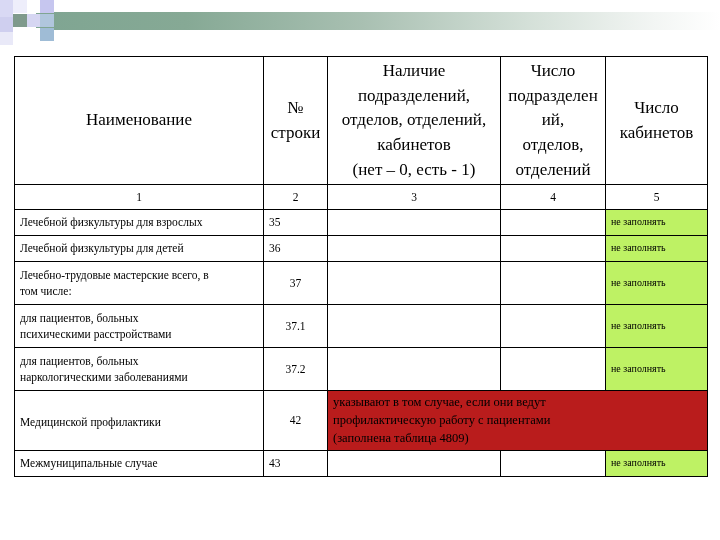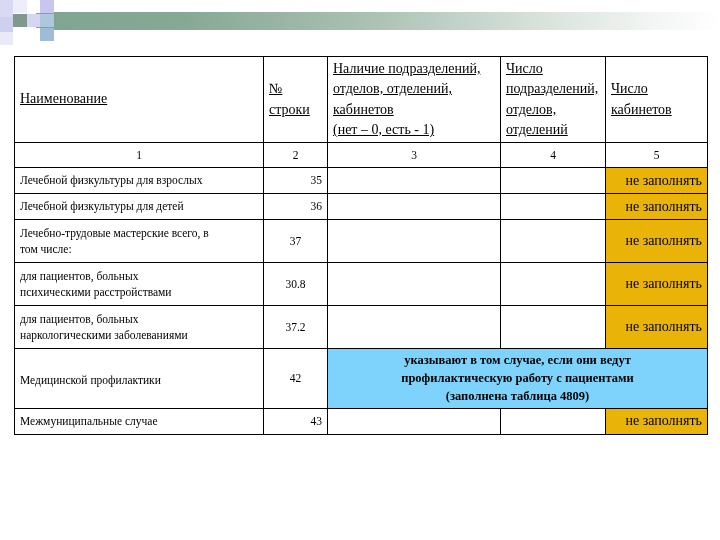--- a/index.html
+++ b/index.html
@@ -63,61 +63,60 @@
 
   
   .c1 { width: 249px; }
   .c2 { width: 64px; }
   .c3 { width: 173px; }
   .c4 { width: 105px; }
   .c5 { width: 102px; }
 
   
   .hdr {
-    text-align: left;
+    text-align: center;
     vertical-align: middle;
     height: 62px;
-    font-size: 14px;
+    font-size: 17px;
     line-height: 1.35;
-    text-decoration: underline;
   }
   .numrow td {
     text-align: center;
     height: 20px;
     vertical-align: middle;
   }
 
   .name {
     text-align: left;
     vertical-align: middle;
   }
   .num {
     text-align: center;
     vertical-align: bottom;
     padding-bottom: 3px;
   }
   .num-mid {
-    text-align: right;
+    text-align: left;
     vertical-align: middle;
   }
 
   
   .fill-no {
-    background: #eab308;
-    text-align: right;
-    vertical-align: middle;
-    font-size: 14px;
+    background: #bef264;
+    text-align: left;
+    vertical-align: middle;
+    font-size: 10px;
   }
 
   
   .annot {
-    background: #7dd3fc;
-    text-align: center;
-    vertical-align: middle;
-    font-weight: bold;
+    background: #b91c1c;
+    text-align: left;
+    vertical-align: middle;
+    font-weight: normal;
     font-size: 12.5px;
     line-height: 1.5;
     padding: 4px 6px;
   }
 
   .r-tall  { height: 43px; }
   .r-short { height: 26px; padding-left: 14px; }
   .r-annot { height: 56px; }
 </style>
 </head>
@@ -209,21 +208,21 @@
     <td></td>
     <td></td>
     <td class="fill-no">не заполнять</td>
   </tr>
 
   <tr class="r-tall">
     <td class="name">
       <div> для пациентов, больных</div>
       <div>психическими  расстройствами</div>
     </td>
-    <td class="num">30.8</td>
+    <td class="num">37.1</td>
     <td></td>
     <td></td>
     <td class="fill-no">не заполнять</td>
   </tr>
 
   <tr class="r-tall">
     <td class="name">
       <div> для пациентов, больных</div>
       <div>наркологическими  заболеваниями</div>
     </td>

